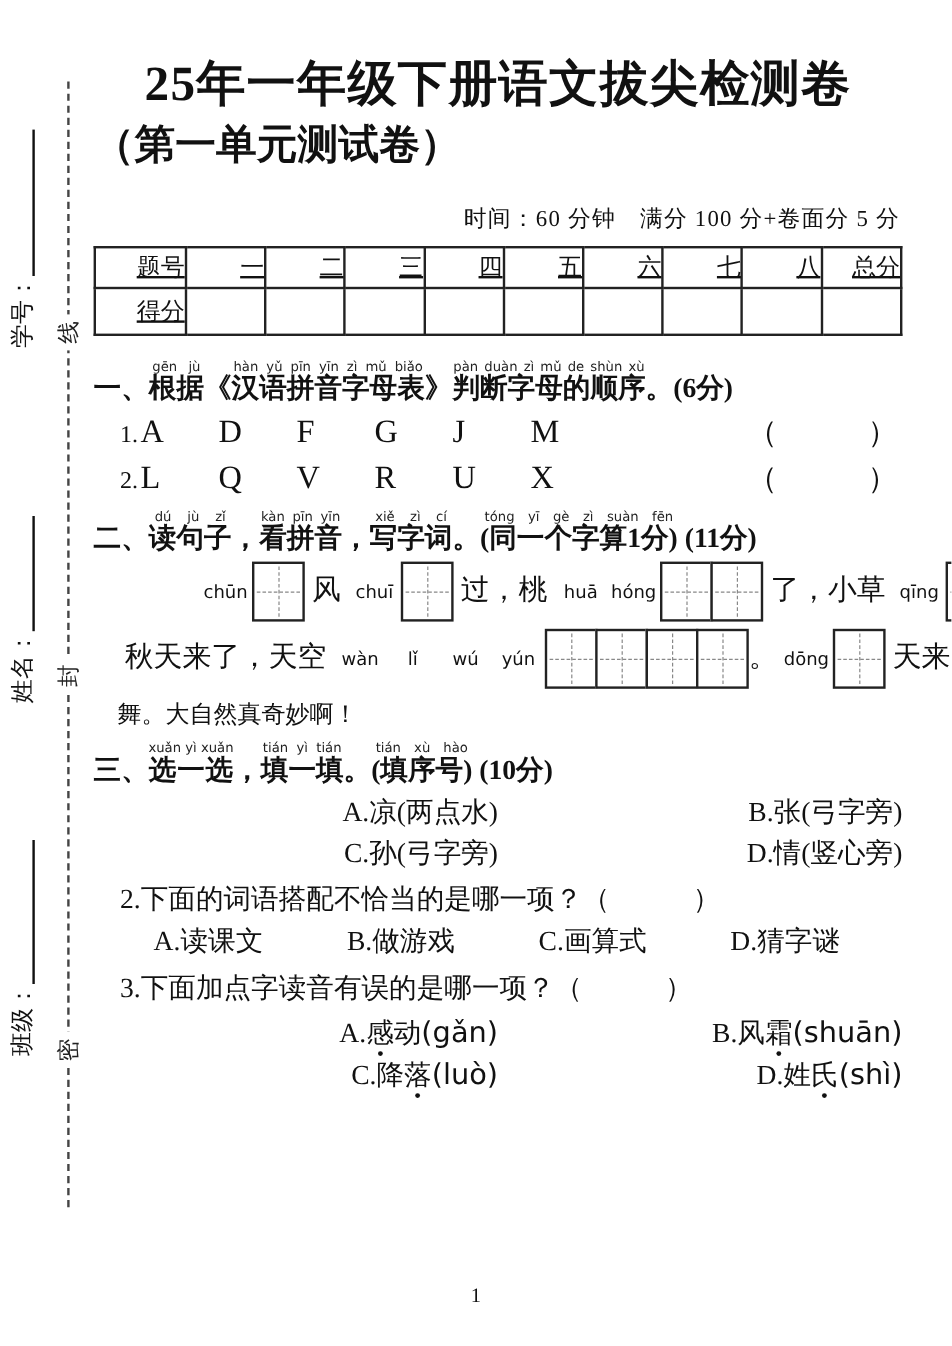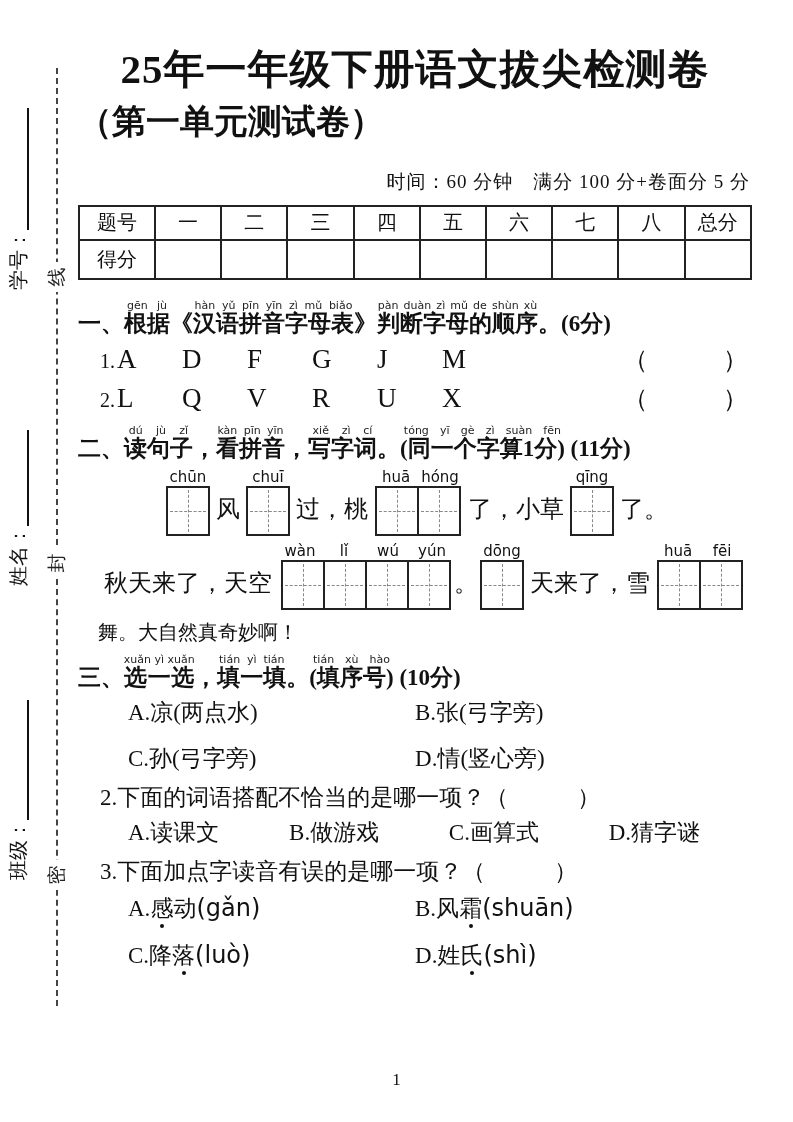--- a/index.html
+++ b/index.html
@@ -17,53 +17,53 @@
   .seal-group .uline{display:inline-block;border-bottom:2px solid #111;height:18px;margin-bottom:3px;}
 
   
   .content{position:absolute;left:78px;top:0;width:674px;}
   .title{margin-top:46px;text-align:center;font-size:41px;font-weight:bold;
          letter-spacing:1px;line-height:1.15;}
   .subtitle{margin-top:10px;text-align:left;font-size:34px;font-weight:bold;line-height:1.1;}
   .info{margin-top:28px;text-align:right;font-size:19px;letter-spacing:1px;padding-right:2px;}
 
   table.score{width:100%;border-collapse:collapse;margin-top:10px;table-layout:fixed;}
-  table.score td{border:2px solid #222;text-align:center;font-size:20px;padding:0;height:32px;}
+  table.score td{border:2px solid #222;text-align:right;font-size:20px;padding:0;height:32px;text-decoration:underline;}
   table.score tr.score-row td{height:37px;border-radius:12px;}
   table.score td.first{width:11%;}
 
   .sec-head{margin-top:20px;font-size:23px;font-weight:bold;line-height:1.15;}
   .sec-head-2,.sec-head-3{margin-top:10px;}
   ruby rt{font-size:11px;font-weight:normal;font-family:"DejaVu Sans",sans-serif;
           color:#222;letter-spacing:0;}
 
   .letter-row{display:flex;align-items:baseline;font-size:27px;margin-top:6px;padding-left:22px;}
   .letter-row .qnum{font-size:20px;margin-right:2px;}
   .letter-row .letter{width:65px;}
   .letter-row .bracket{margin-left:auto;font-size:25px;padding-right:4px;}
 
   .box-line{display:flex;align-items:flex-end;margin-top:6px;}
   .box-line.indent1{padding-left:88px;}
   .box-line.indent2{padding-left:20px;}
   .box-line .txt{font-size:24px;margin:0 6px 11px 6px;white-space:nowrap;}
-  .tgroup{display:inline-flex;flex-direction:column;align-items:center;}
+  .tgroup{display:inline-flex;flex-direction:row;align-items:center;}
   .pyrow{display:flex;justify-content:center;}
   .pyrow span{width:44px;text-align:center;font-family:"DejaVu Sans",sans-serif;
               font-size:15px;color:#111;white-space:nowrap;line-height:1.2;}
   .boxrow{display:flex;}
   .tbox{width:44px;height:50px;border:2px solid #222;position:relative;background:#fff;box-sizing:border-box;}
   .tbox+.tbox{margin-left:-2px;}
   .tbox::before{content:"";position:absolute;left:2px;right:2px;top:50%;border-top:1px dashed #888;}
   .tbox::after{content:"";position:absolute;top:2px;bottom:2px;left:50%;border-left:1px dashed #888;}
 
   .plain-line{font-size:20px;margin-top:10px;padding-left:20px;line-height:1.2;}
 
   .question{font-size:23px;margin-top:10px;padding-left:22px;line-height:1.25;}
   .opts-grid{display:grid;grid-template-columns:46% 54%;font-size:23px;
-             padding-left:50px;margin-top:6px;row-gap:16px;line-height:1.3;}
+             padding-left:50px;margin-top:6px;row-gap:4px;line-height:1.3;text-align:right;}
   .opts-flex{display:flex;justify-content:space-between;font-size:23px;
              padding-left:50px;padding-right:52px;margin-top:6px;line-height:1.3;}
   .pyfont{font-family:"DejaVu Sans",sans-serif;font-size:24px;}
   .dotchar{position:relative;display:inline-block;}
   .dotchar::after{content:"";position:absolute;left:50%;bottom:-4px;width:4px;height:4px;
                   margin-left:-2px;border-radius:50%;background:#111;}
 
   .pagenum{position:absolute;left:0;width:793px;top:1070px;text-align:center;font-size:17px;}
 </style>
 </head>

